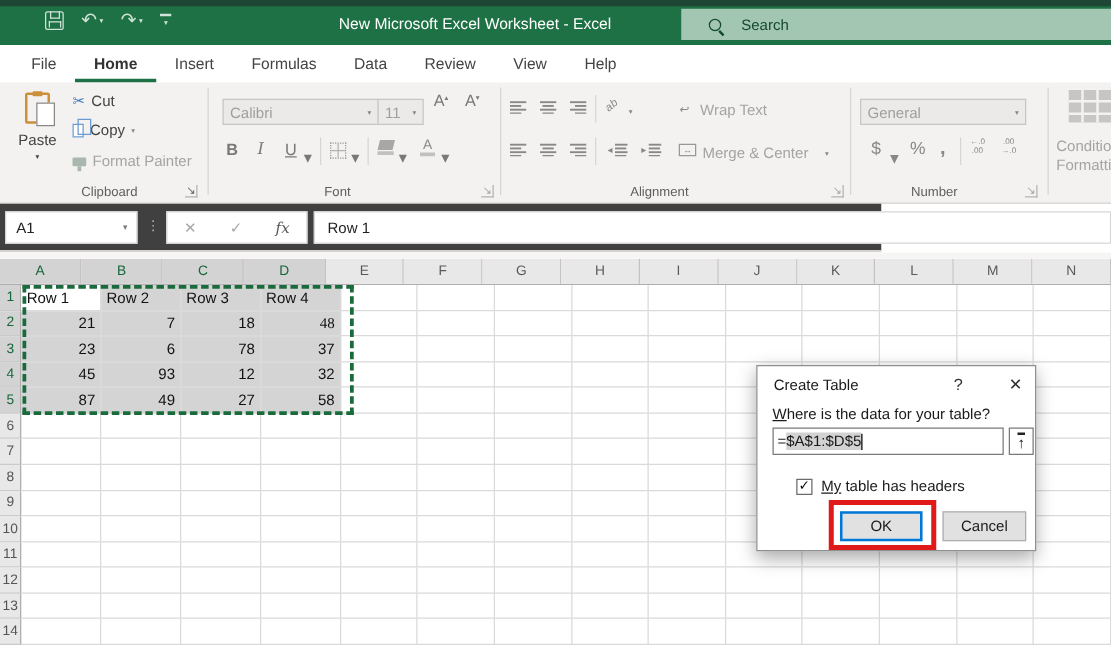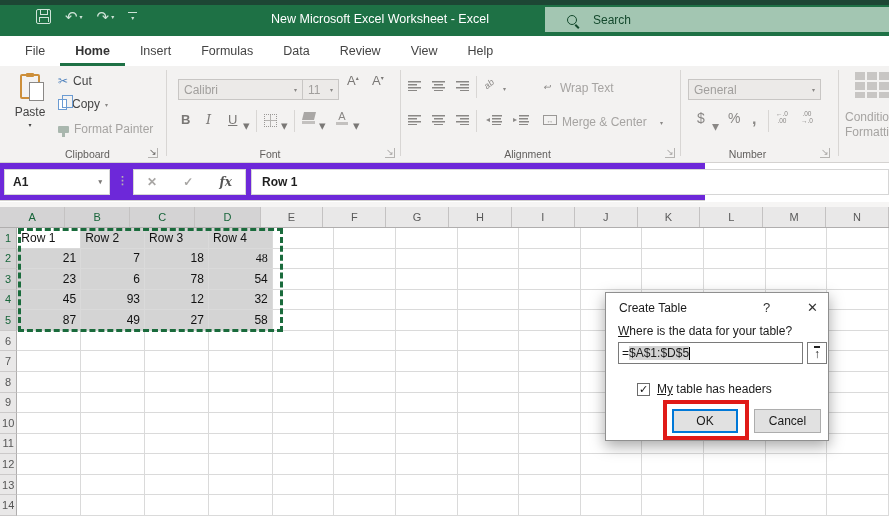--- a/index.html
+++ b/index.html
@@ -79,21 +79,21 @@
   .num-sym { position:absolute; top:44px; font-size:14px; color:#8a8886; }
   .dec-btn { position:absolute; top:44px; font-size:6.5px; line-height:7px; color:#8a8886; text-align:center; white-space:pre; }
 
   
   .cf-icon { position:absolute; left:855px; top:6px; width:34px; height:26px; background:#c8c6c4;
     background-image:linear-gradient(#f3f2f1 0 0),linear-gradient(#f3f2f1 0 0),linear-gradient(#f3f2f1 0 0),linear-gradient(#f3f2f1 0 0);
     background-size:100% 2px,2px 100%,2px 100%,100% 2px; background-position:0 8px,10px 0,22px 0,0 18px; background-repeat:no-repeat; }
   .cf-text { position:absolute; left:845px; top:44px; font-size:12px; color:#a6a4a2; line-height:15px; white-space:nowrap; }
 
   
-  .formula-row { position:absolute; top:163px; left:0; width:705px; height:38px; background:#6d28d9; border-bottom:1px solid #d4d2d0;font-weight:bold; }
+  .formula-row { position:absolute; top:163px; left:0; width:705px; height:38px; background:#404040; border-bottom:1px solid #d4d2d0; }
   .name-box { position:absolute; left:4px; top:6px; width:106px; height:26px; background:#fff; border:1px solid #d6d6d6; display:flex; align-items:center; font-size:12px; color:#222; padding-left:8px; }
   .nb-arrow { position:absolute; right:7px; font-size:7px; color:#7a7876; }
   .fb-dots { position:absolute; left:117px; top:11px; color:#b5b3b1; font-size:11px; }
   .fb-buttons { position:absolute; left:133px; top:6px; width:113px; height:26px; background:#fff; border:1px solid #d6d6d6; display:flex; align-items:center; justify-content:space-around; }
   .fb-x, .fb-check { color:#a8a6a4; font-size:12px; }
   .fb-fx { font-family:"DejaVu Serif", serif; font-style:italic; font-size:12px; color:#555; }
   .fb-content { position:absolute; left:251px; top:6px; width:638px; height:26px; background:#fff; border:1px solid #d6d6d6; display:flex; align-items:center; padding-left:10px; font-size:12px; color:#1f1f1f; }
 
   
   .grid-gap { position:absolute; top:202px; left:0; width:889px; height:5px; background:#f6f5f4; }
@@ -335,21 +335,21 @@
           <div class="cell" style="width: 63.7px;"></div>
           <div class="cell" style="width: 63.7px;"></div>
           <div class="cell" style="width: 63.7px;"></div>
           <div class="cell" style="width: 63.7px;"></div>
         </div>
         <div class="grid-row">
           <div class="rh sel">3</div>
           <div class="cell sel num" style="width: 66px;">23</div>
           <div class="cell sel num" style="width: 66px;">6</div>
           <div class="cell sel num" style="width: 66px;">78</div>
-          <div class="cell sel num" style="width: 66px;">54</div>
+          <div class="cell sel num" style="width: 66px;">37</div>
           <div class="cell" style="width: 63.7px;"></div>
           <div class="cell" style="width: 63.7px;"></div>
           <div class="cell" style="width: 63.7px;"></div>
           <div class="cell" style="width: 63.7px;"></div>
           <div class="cell" style="width: 63.7px;"></div>
           <div class="cell" style="width: 63.7px;"></div>
           <div class="cell" style="width: 63.7px;"></div>
           <div class="cell" style="width: 63.7px;"></div>
           <div class="cell" style="width: 63.7px;"></div>
           <div class="cell" style="width: 63.7px;"></div>

